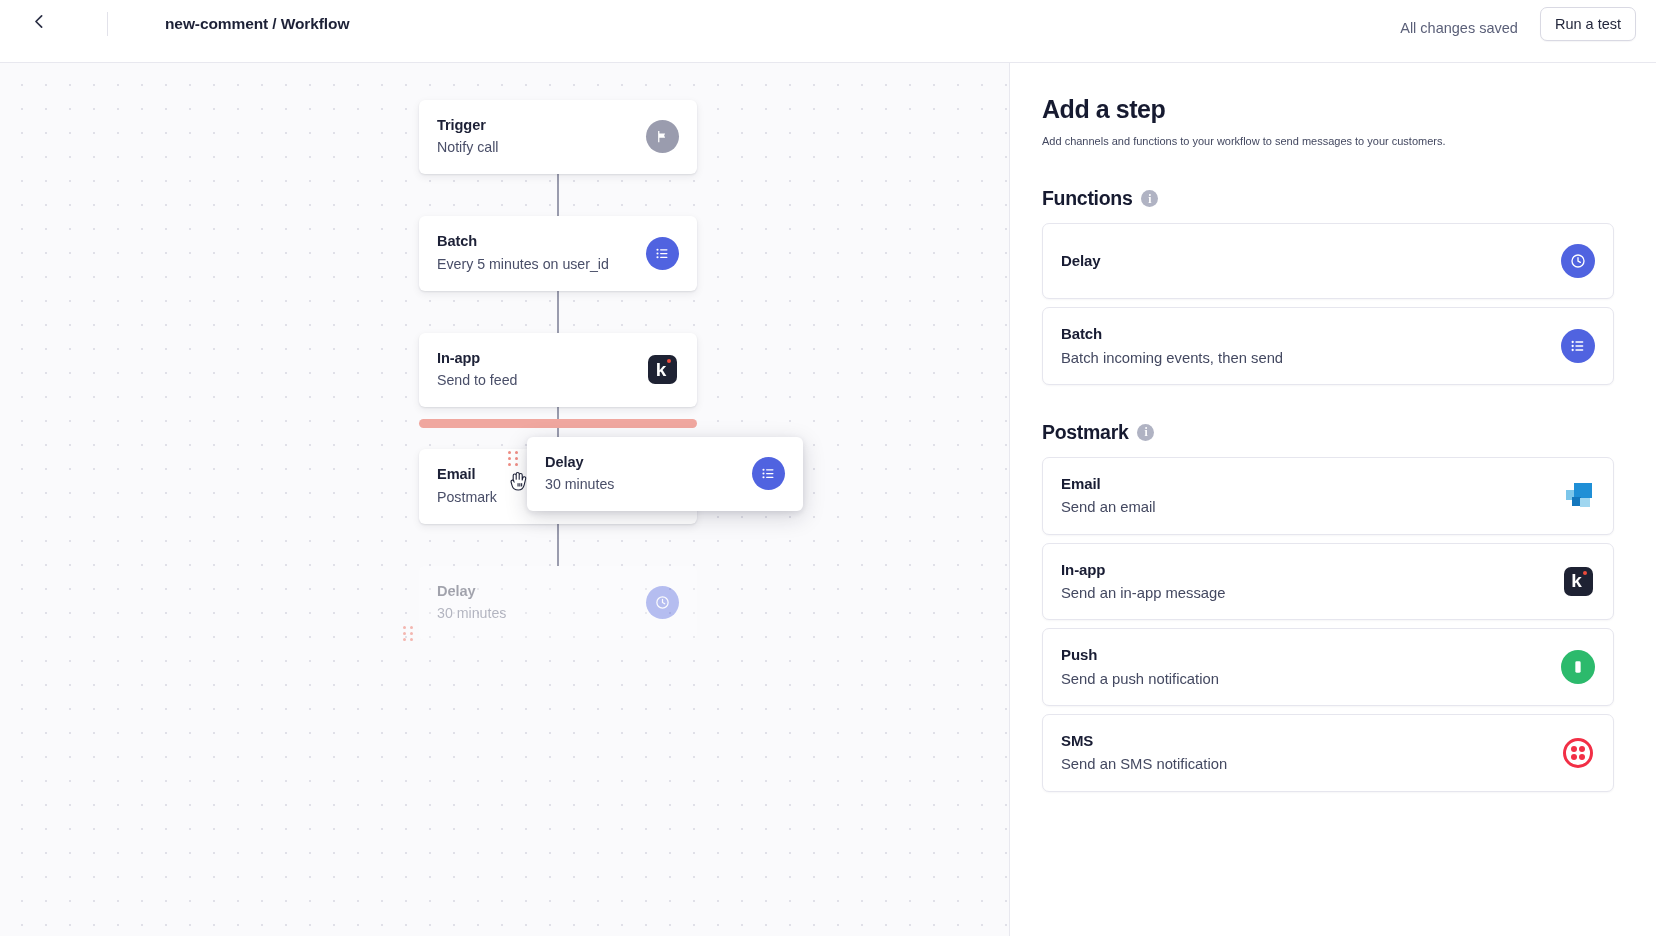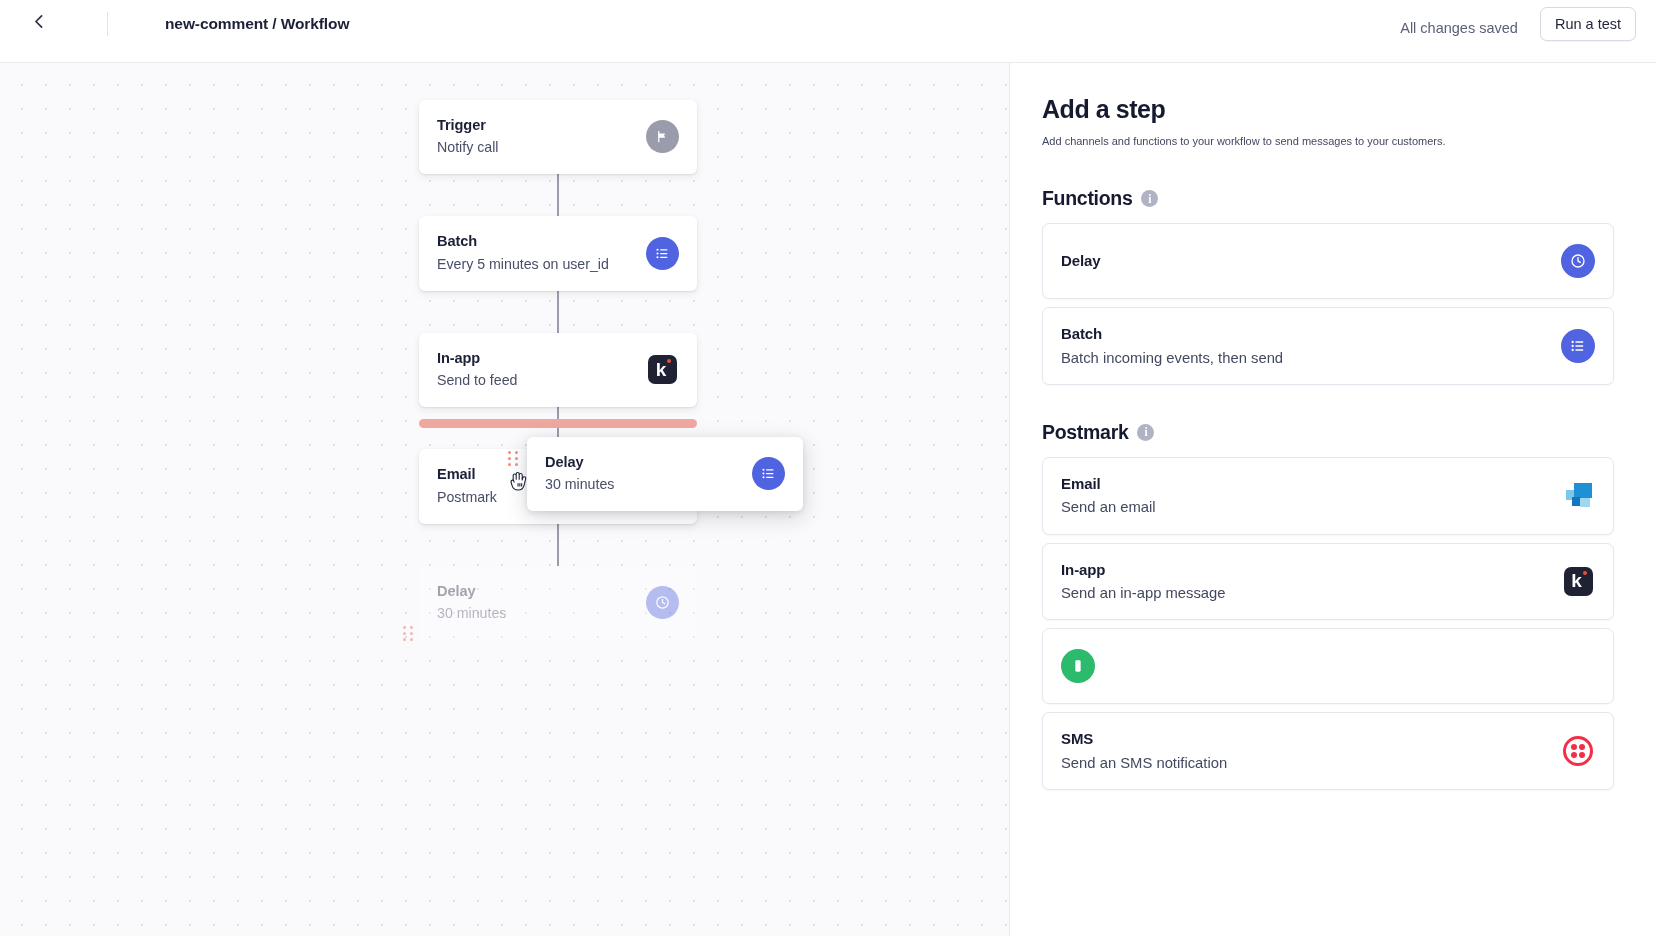--- a/index.html
+++ b/index.html
@@ -584,20 +584,24 @@
       </div>
       <div class="opt-icon">
         <span class="knock-tile">
             <b>k</b>
             <i></i>
           </span>
       </div>
     </div>
 
     <div class="opt">
+      <div class="opt-text">
+        <div class="opt-title">Push</div>
+        <div class="opt-sub">Send a push notification</div>
+      </div>
       <div class="opt-icon">
         <span class="circle34 bg-green">
           <svg width="16" height="16" viewBox="0 0 24 24">
               <rect x="8" y="3.5" width="8" height="17" rx="2" fill="#ffffff"></rect>
             </svg>
         </span>
       </div>
     </div>
 
     <div class="opt">

